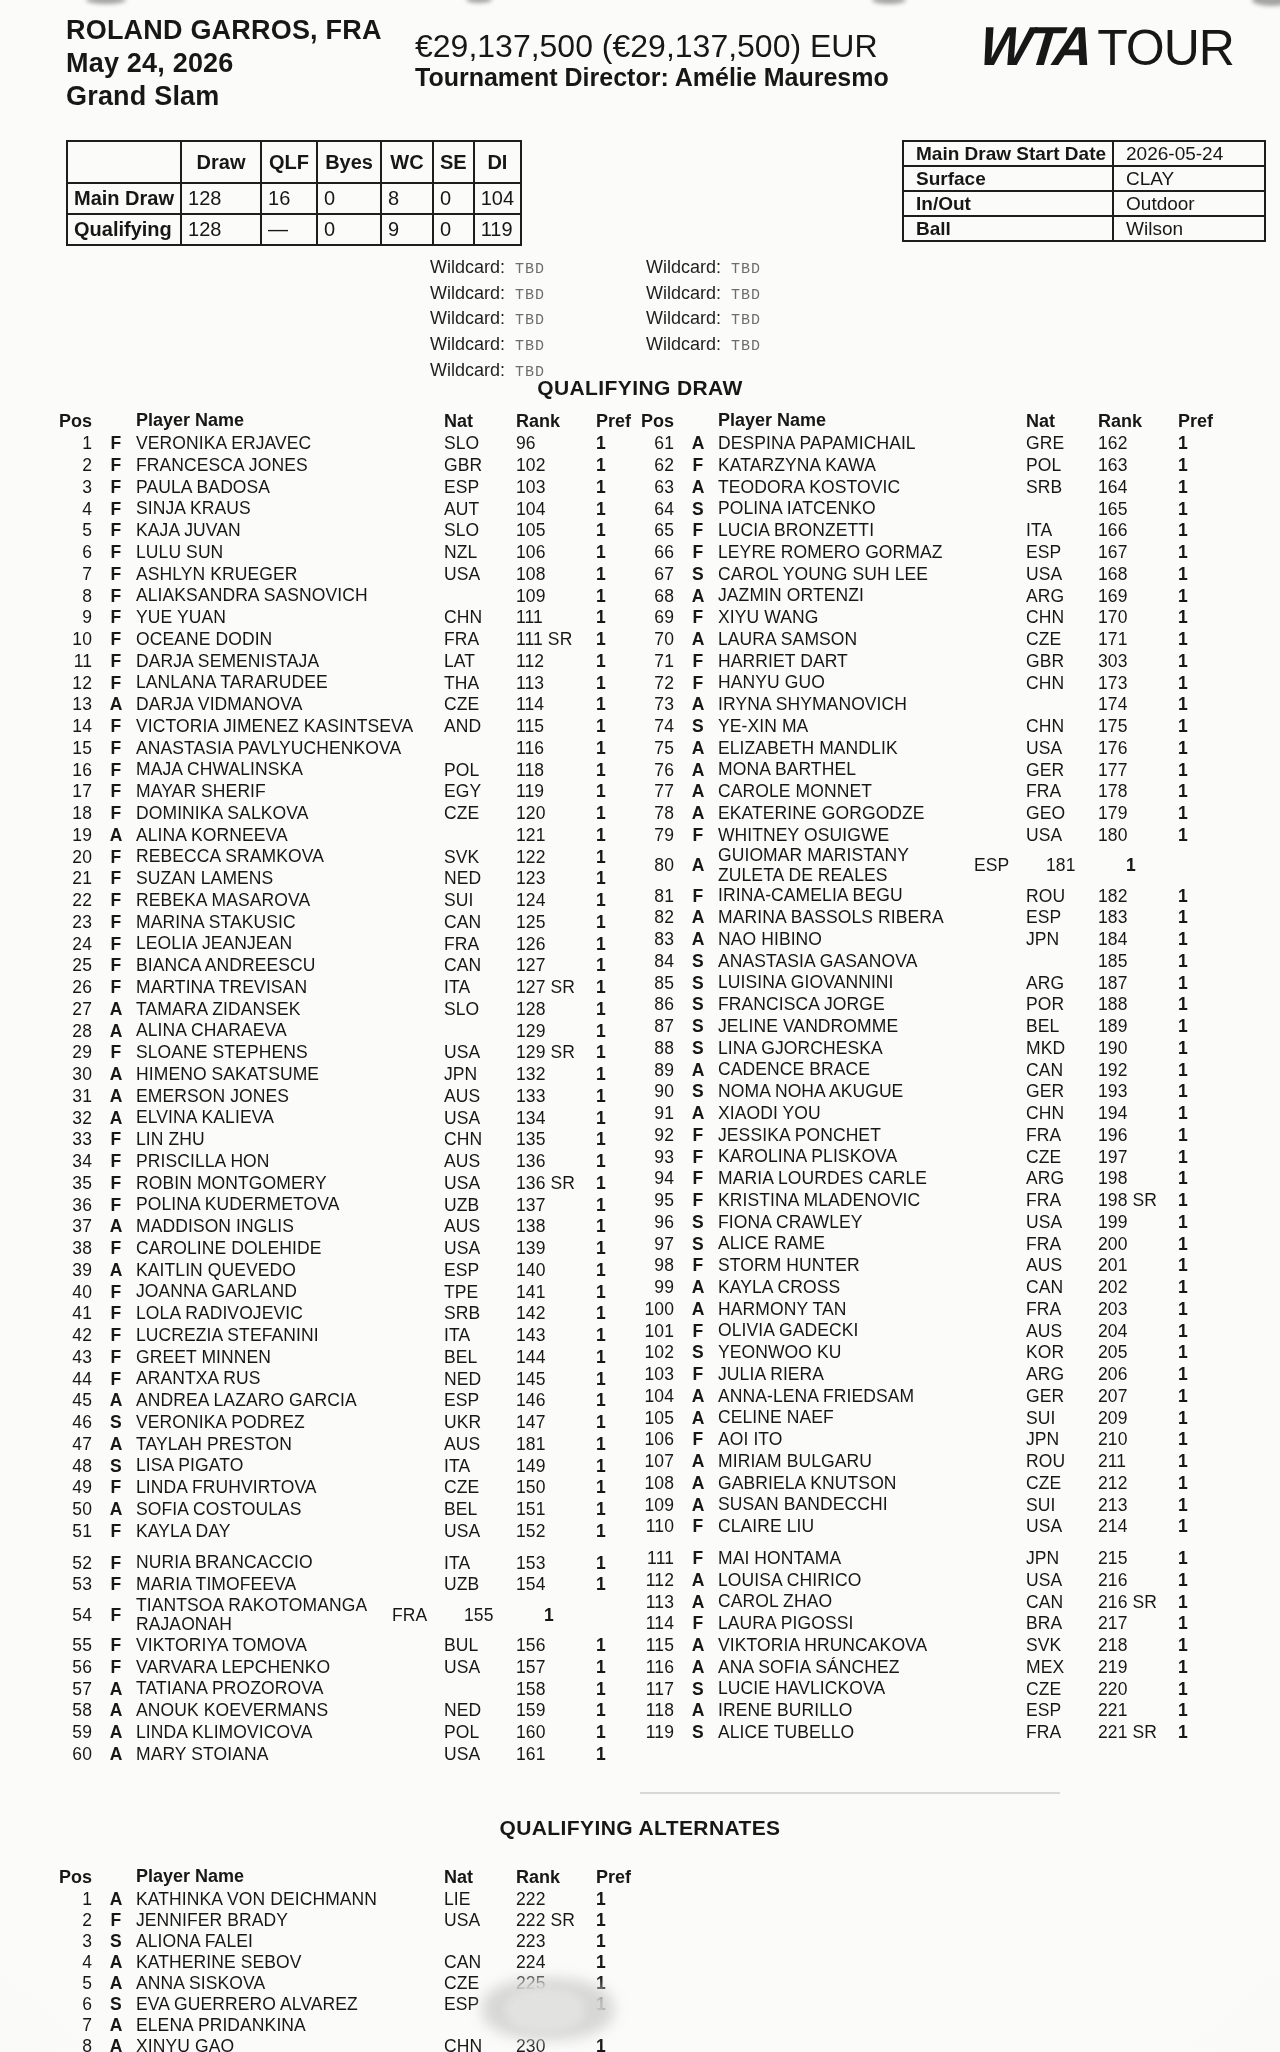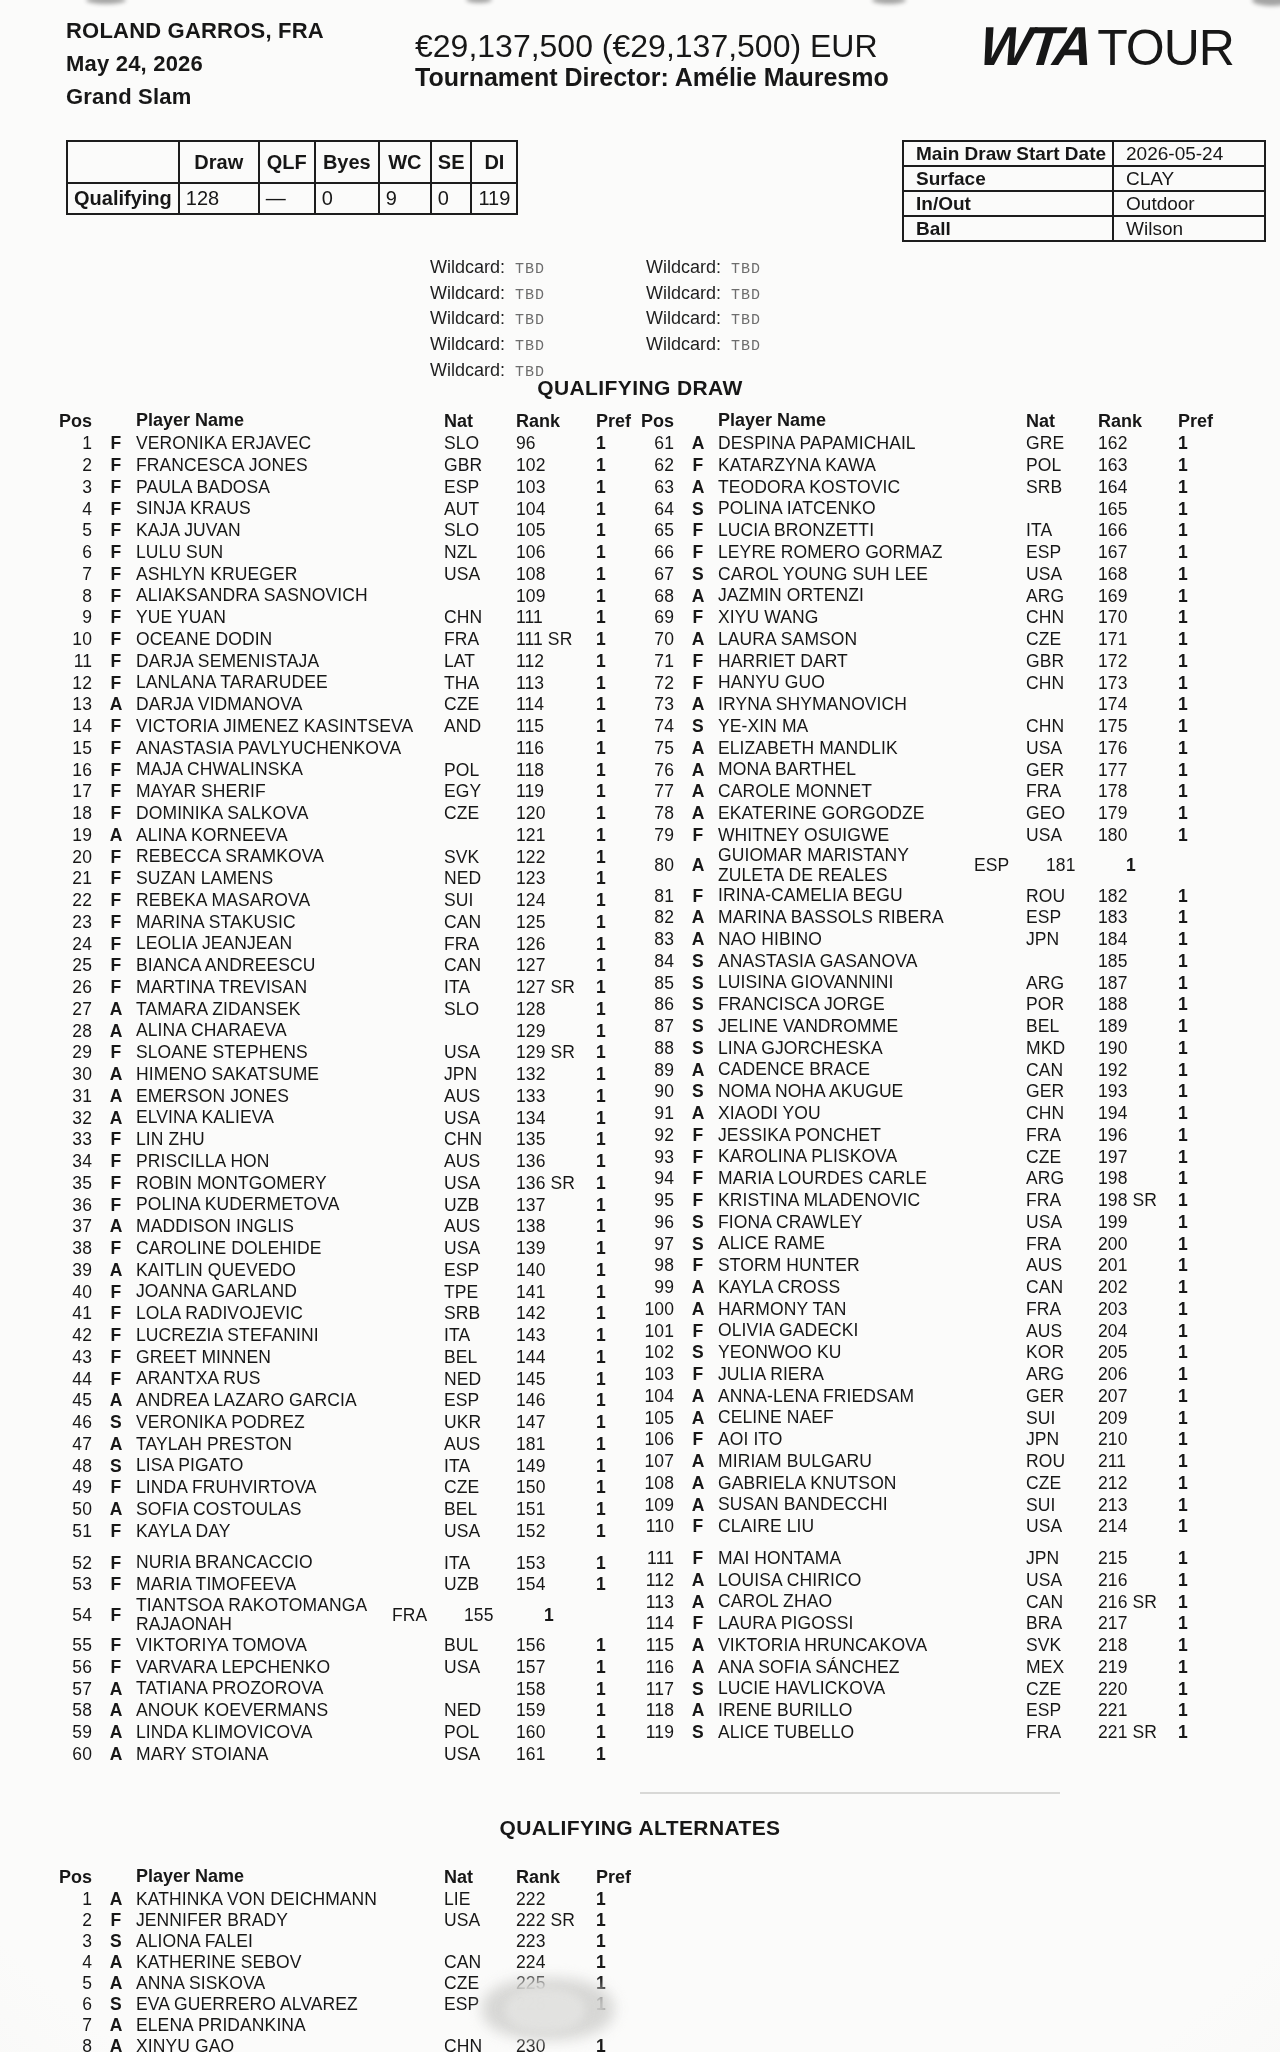--- a/index.html
+++ b/index.html
@@ -3,21 +3,21 @@
 <meta charset="utf-8">
 <style>
   html,body{margin:0;padding:0;background:#dddddd;}
   .page{
     position:relative;width:1280px;height:2052px;overflow:hidden;
     background:radial-gradient(ellipse 150% 120% at 50% 42%, #fbfbfa 55%, #ebebe9 92%, #e2e2e0 100%);
     font-family:"Liberation Sans",sans-serif;color:#171717;
   }
   .abs{position:absolute;}
   
-  .title-block{left:66px;top:14px;font-size:22px;font-weight:bold;line-height:33px;letter-spacing:.2px;}
+  .title-block{left:66px;top:14px;font-size:27px;font-weight:bold;line-height:33px;letter-spacing:.2px;}
   .prize{left:415px;top:28px;font-size:32px;font-weight:normal;text-align:right;}
   .director{left:415px;top:63px;font-size:25px;font-weight:bold;}
   .logo{left:980px;top:14px;display:flex;align-items:baseline;}
   .logo .wta{font-size:55px;font-weight:bold;font-style:italic;letter-spacing:-4px;transform:skewX(-6deg);}
   .logo .tour{font-size:50px;font-weight:normal;letter-spacing:-1px;margin-left:8px;}
   
   table{border-collapse:collapse;table-layout:fixed;}
   td{border:2px solid #1d1d1d;font-size:20px;padding:0 6px;overflow:hidden;white-space:nowrap;vertical-align:middle;}
   .hdr{font-weight:bold;text-align:center;}
   .lbl{font-weight:bold;text-align:left;}
@@ -87,20 +87,29 @@
         <tr class="r44">
       <td></td>
       <td class="hdr">Draw</td>
       <td class="hdr">QLF</td>
       <td class="hdr">Byes</td>
       <td class="hdr">WC</td>
       <td class="hdr">SE</td>
       <td class="hdr">DI</td>
     </tr>
     <tr class="r32">
+      <td class="lbl">Main Draw</td>
+      <td class="val">128</td>
+      <td class="val">16</td>
+      <td class="val">0</td>
+      <td class="val">8</td>
+      <td class="val">0</td>
+      <td class="val">104</td>
+    </tr>
+    <tr class="r32">
       <td class="lbl">Qualifying</td>
       <td class="val">128</td>
       <td class="val">—</td>
       <td class="val">0</td>
       <td class="val">9</td>
       <td class="val">0</td>
       <td class="val">119</td>
     </tr>
   </tbody>
     </table>
@@ -733,21 +742,21 @@
         <span class="c-name">LAURA SAMSON</span>
         <span class="c-nat">CZE</span>
         <span class="c-rank">171</span>
         <span class="c-pref">1</span>
       </div>
       <div class="qrow">
         <span class="c-pos">71</span>
         <span class="c-type">F</span>
         <span class="c-name">HARRIET DART</span>
         <span class="c-nat">GBR</span>
-        <span class="c-rank">172</span>
+        <span class="c-rank">303</span>
         <span class="c-pref">1</span>
       </div>
       <div class="qrow">
         <span class="c-pos">72</span>
         <span class="c-type">F</span>
         <span class="c-name">HANYU GUO</span>
         <span class="c-nat">CHN</span>
         <span class="c-rank">173</span>
         <span class="c-pref">1</span>
       </div>

